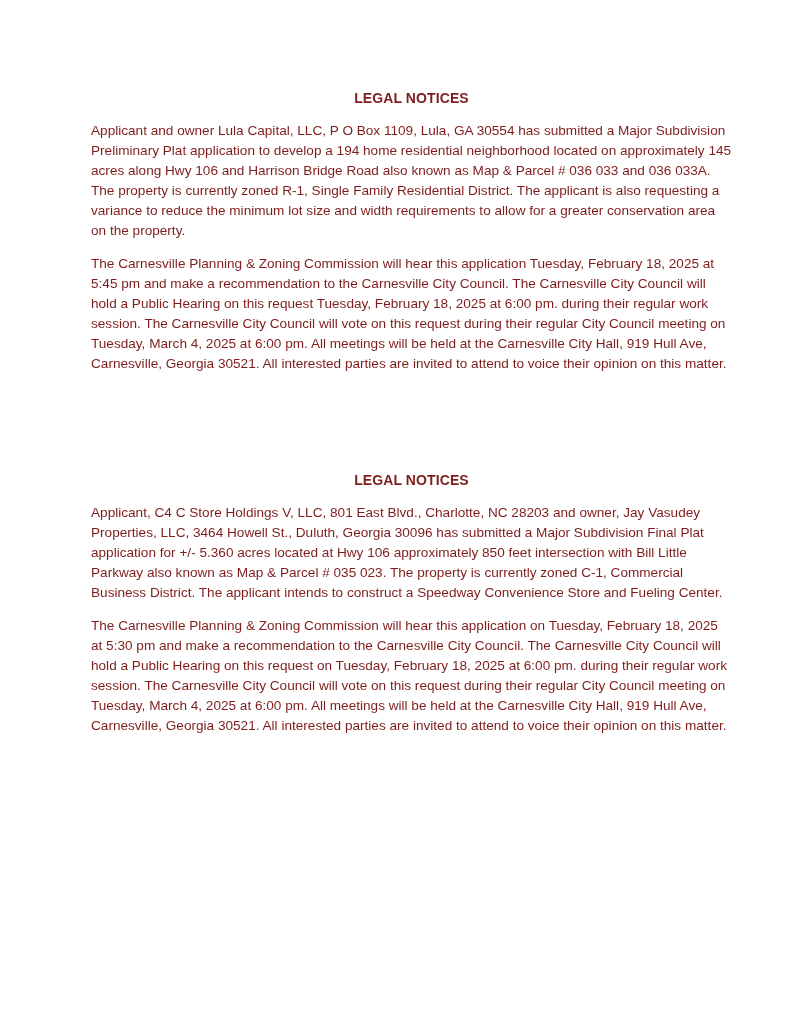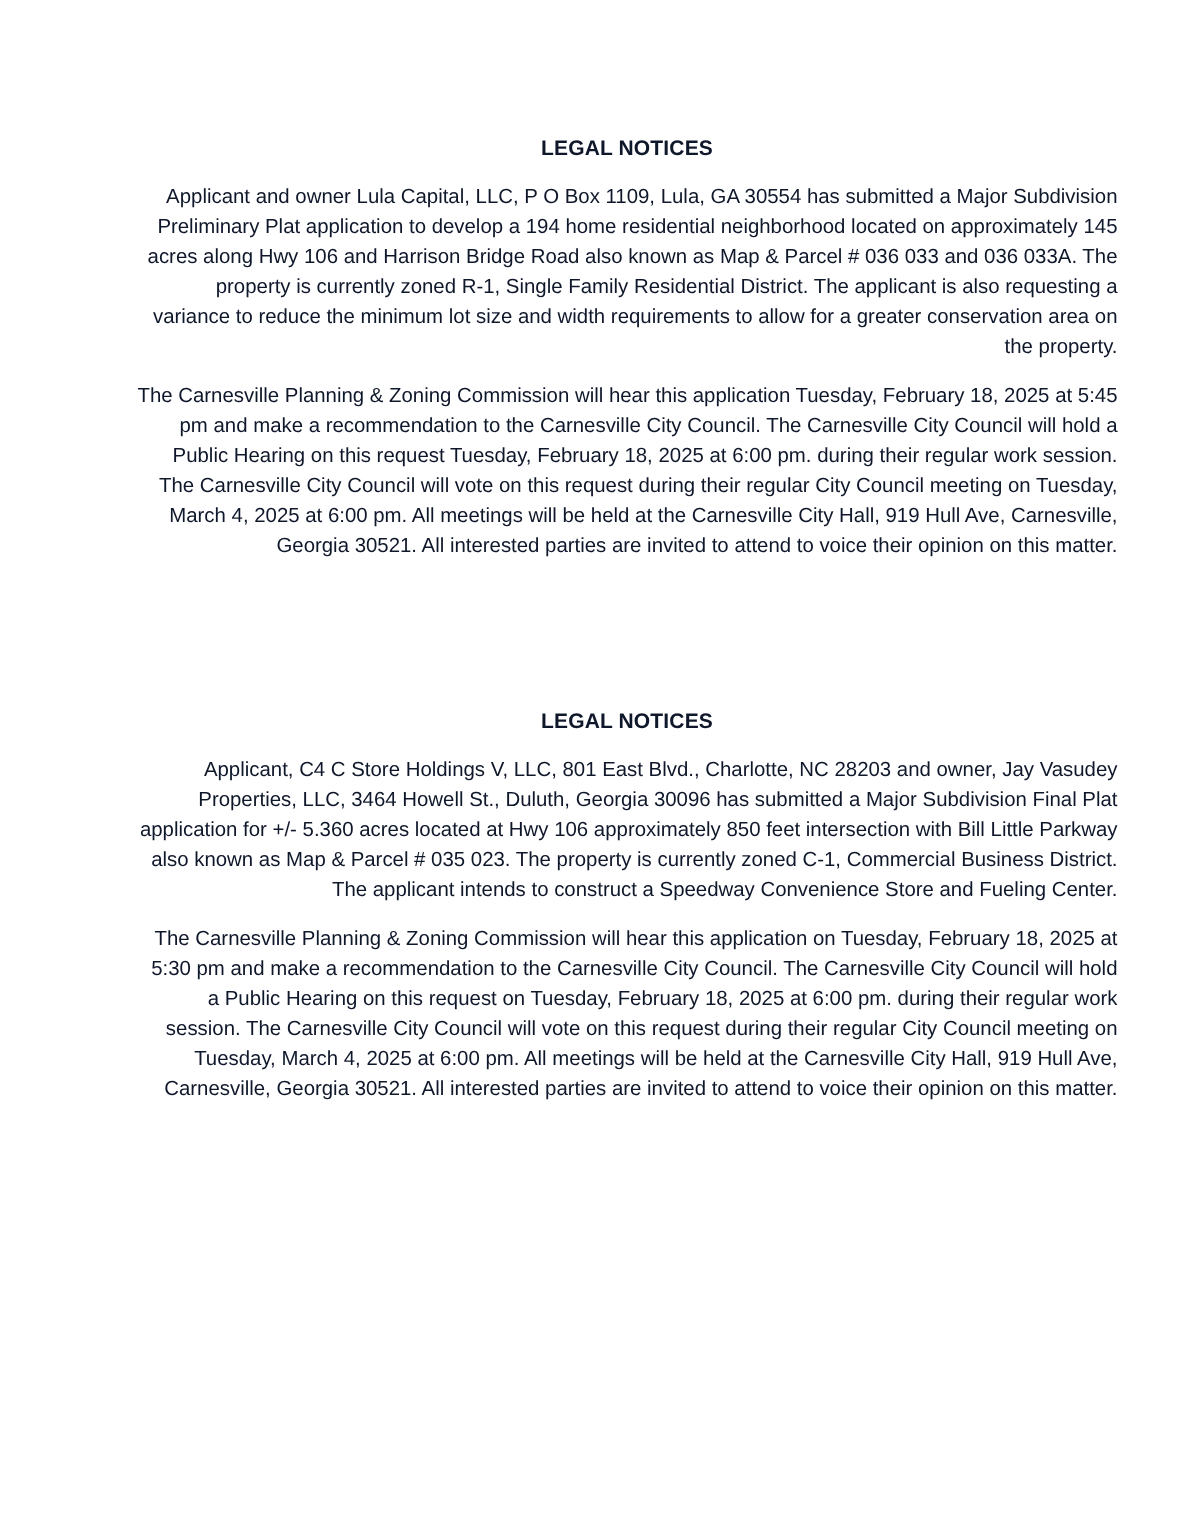--- a/index.html
+++ b/index.html
@@ -7,38 +7,38 @@
     padding: 0;
     background: #ffffff;
   }
   .page {
     position: relative;
     width: 791px;
     height: 1024px;
     margin: 0 auto;
     background: #ffffff;
     box-sizing: border-box;
-    padding: 88px 46px 0 91px;
+    padding: 88px 59px 0 91px;
     font-family: "Liberation Sans", sans-serif;
-    color: #0f172a;
+    color: #7f1d1d;
     overflow: hidden;
   }
   .notice-heading {
     font-size: 14px;
     font-weight: bold;
     text-align: center;
     margin: 0 0 13px 0;
     line-height: 20px;
     letter-spacing: 0.1px;
   }
   .notice-paragraph {
     font-size: 13.6px;
     line-height: 20px;
     margin: 0 0 13px 0;
-    text-align: right;
+    text-align: left;
   }
   .notice-section {
     margin: 0;
   }
   .notice-section.second {
     margin-top: 96px;
   }
 </style>
 </head>
 <body>

